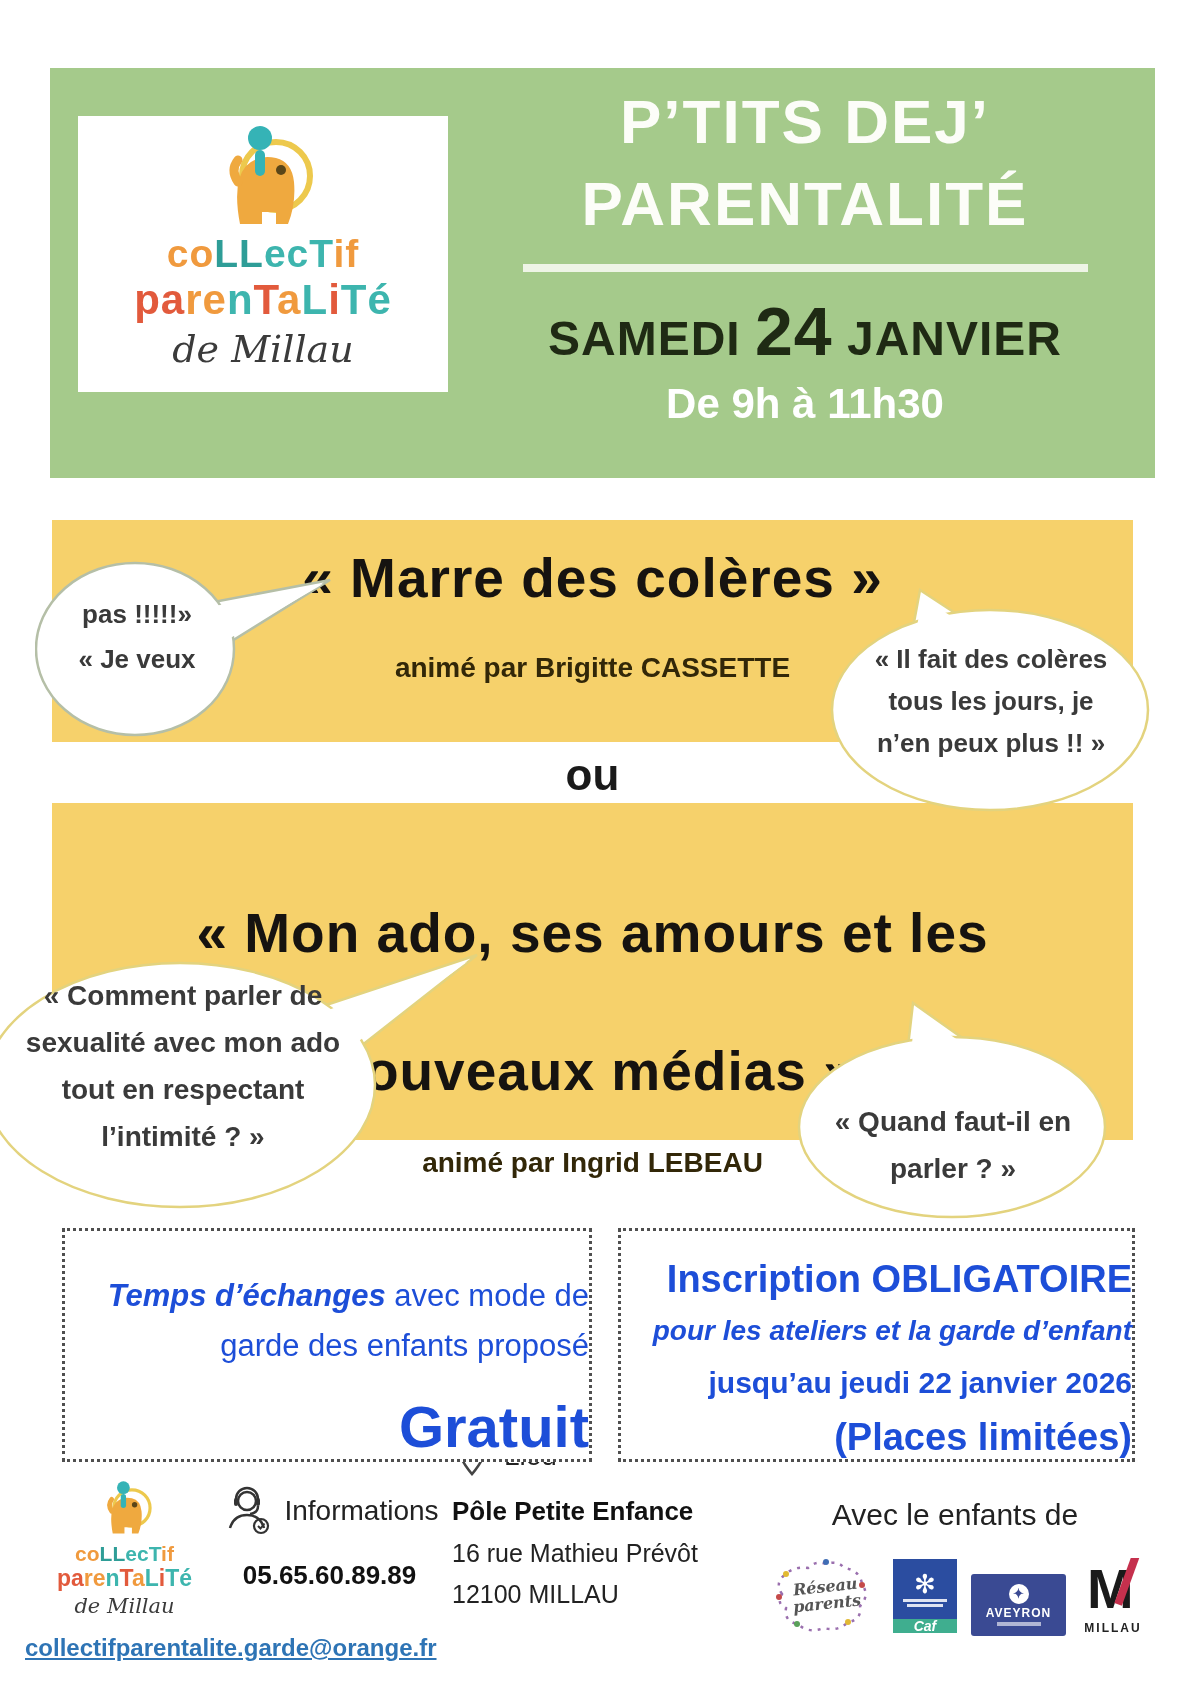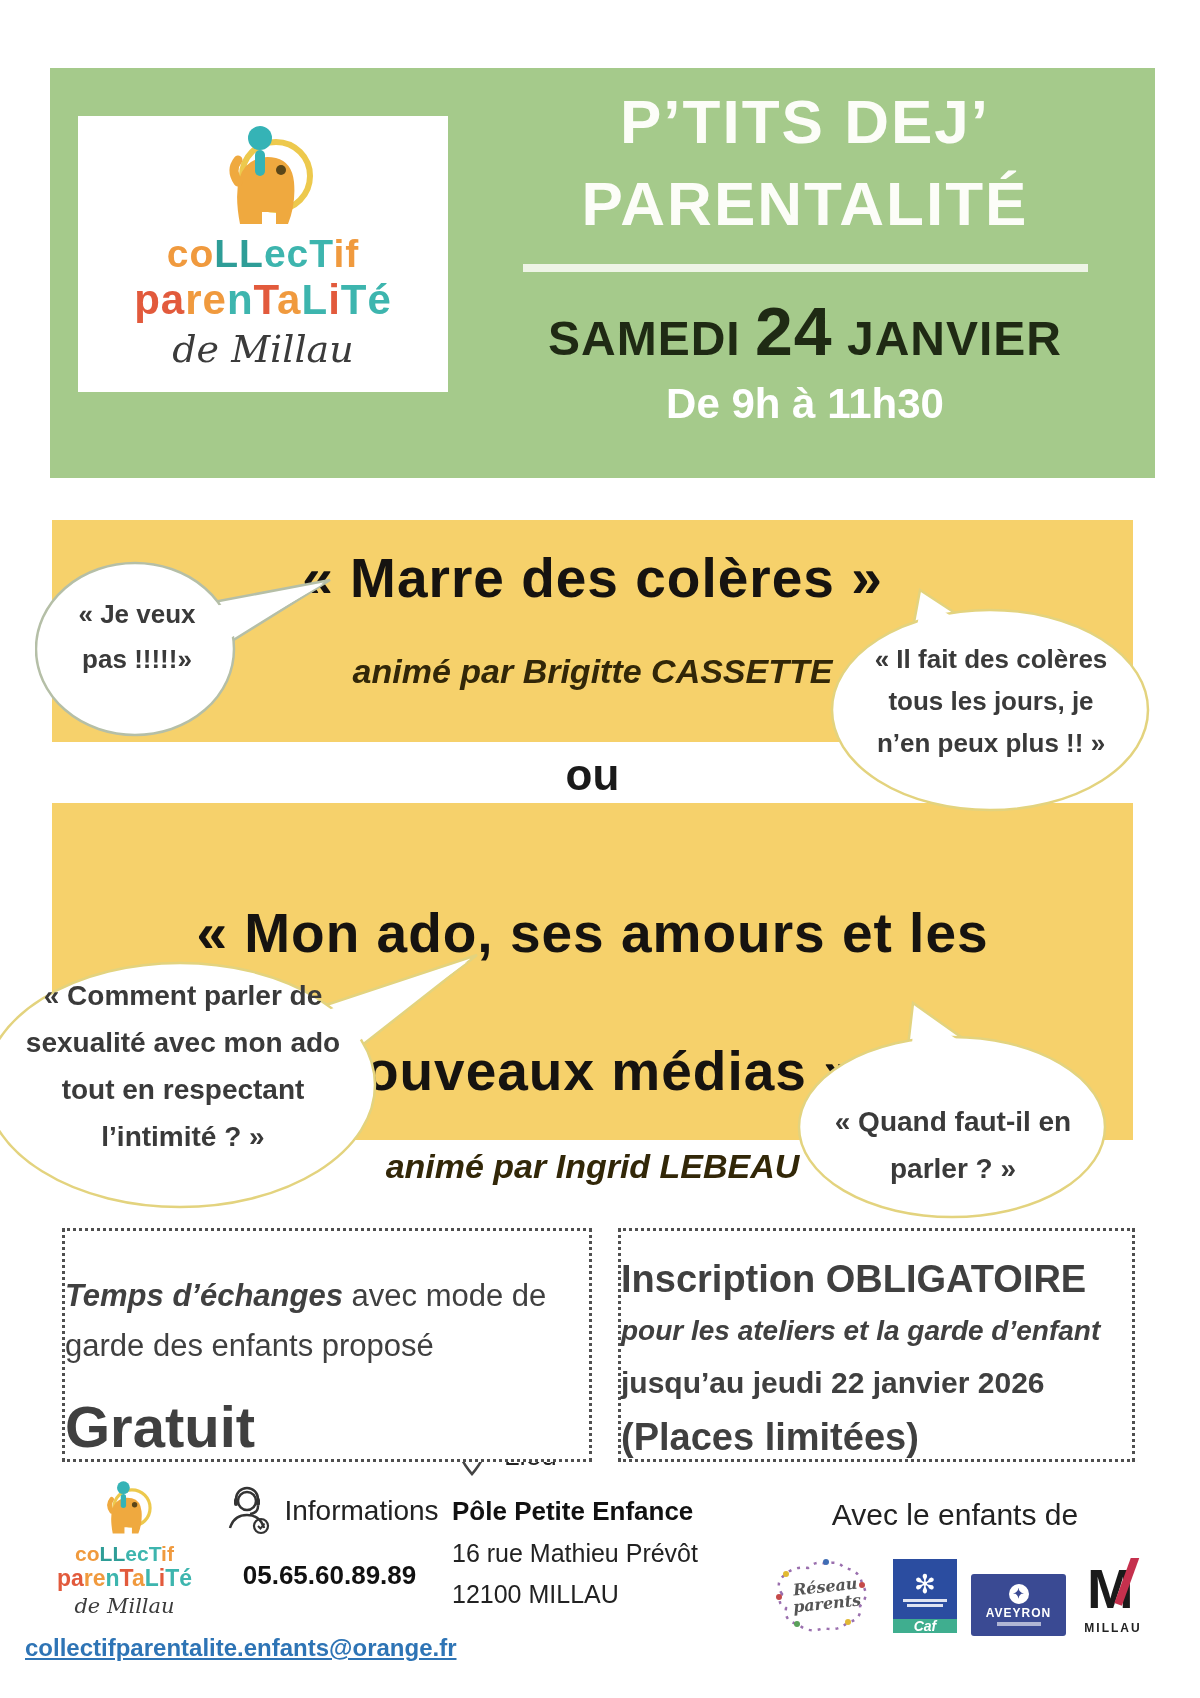--- a/index.html
+++ b/index.html
@@ -20,35 +20,35 @@
   .hr-date .day { font-size:68px; }
   .hr-time { color:#ffffff; font-weight:800; font-size:42px; margin-top:10px; }
 
   
   .topic { position:absolute; left:52px; width:1081px; background:#f6d16b; text-align:center; z-index:1; }
   .topic1 { top:520px; height:222px; }
   .topic2 { top:803px; height:337px; }
   .topic-title { color:#161310; font-size:55px; font-weight:600; letter-spacing:1px; }
   .topic1 .topic-title { padding-top:26px; }
   .topic2 .topic-title { padding-top:42px; line-height:100px;margin-top:38px; }
-  .facilitator { color:#322708; font-size:34px; font-weight:700; font-style:italic; }
+  .facilitator { color:#322708; font-size:28px; font-weight:700; }
   .topic1 .facilitator { margin-top:42px; }
   .topic2 .facilitator { margin-top:26px; }
   .ou-sep { position:absolute; left:52px; top:750px; width:1081px; text-align:center; font-size:44px; font-weight:600; color:#1a1a1a; }
 
   
   .bubble-svg { position:absolute; z-index:2; }
   .bubble-text { position:absolute; z-index:3; text-align:center; color:#3a3a3a; font-weight:600; }
   .bt1 { left:42px;  top:592px; width:190px; font-size:26px; line-height:45px; }
   .bt2 { left:860px; top:638px; width:262px; font-size:26px; line-height:42px; }
   .bt3 { left:8px;   top:972px; width:350px; font-size:28px; line-height:47px; }
   .bt4 { left:822px; top:1098px; width:262px; font-size:28px; line-height:47px; }
 
   
-  .dash-box { position:absolute; top:1228px; height:234px; border:3px dotted #4f4f4f; background:#fff; text-align:left; color:#404040; z-index:4; }
+  .dash-box { position:absolute; top:1228px; height:234px; border:3px dotted #4f4f4f; background:#fff; text-align:right; color:#1d4ed8; z-index:4; }
   .dash-left { left:62px; width:530px; padding-top:40px; }
   .dash-right { left:618px; width:517px; padding-top:22px; }
   .dl-line { font-size:31px; line-height:50px; }
   .dl-bold-italic { font-weight:800; font-style:italic; }
   .dl-gratuit { font-size:58px; font-weight:800; margin-top:22px; }
   .dr-line1 { font-size:38px; font-weight:700; line-height:52px; }
   .dr-line2 { font-size:28px; font-weight:700; font-style:italic; line-height:52px; }
   .dr-line3 { font-size:30px; font-weight:800; line-height:52px; }
   .dr-line4 { font-size:38px; font-weight:800; line-height:56px; }
 
@@ -128,22 +128,22 @@
     <div class="topic-title" style="padding-top:0;">nouveaux médias »</div>
     <div class="facilitator">animé par Ingrid LEBEAU</div>
   </div>
 
   <svg class="bubble-svg" style="left:35px; top:552px;" width="300" height="190" viewBox="0 0 300 190">
     <polygon points="168,52 295,28 192,92" fill="#fff" stroke="#b5bfa7" stroke-width="2.5"></polygon>
     <ellipse cx="100" cy="97" rx="99" ry="86" fill="#fff" stroke="#b5bfa7" stroke-width="2.5"></ellipse>
     <polygon points="170,56 288,32 192,88" fill="#fff"></polygon>
   </svg>
   <div class="bubble-text bt1">
+    <div>pas !!!!!»</div>
     <div>« Je veux</div>
-    <div>pas !!!!!»</div>
   </div>
 
   <svg class="bubble-svg" style="left:822px; top:582px;" width="335" height="235" viewBox="0 0 335 235">
     <polygon points="88,62 98,8 162,50" fill="#fff" stroke="#e3d37e" stroke-width="2.5"></polygon>
     <ellipse cx="168" cy="128" rx="158" ry="100" fill="#fff" stroke="#e3d37e" stroke-width="2.5"></ellipse>
     <polygon points="92,62 100,16 158,52" fill="#fff"></polygon>
   </svg>
   <div class="bubble-text bt2">
     <div>« Il fait des colères</div>
     <div>tous les jours, je</div>
@@ -210,21 +210,21 @@
         <path d="M10 44 q4 -13 17 -13 q13 0 17 13" fill="none" stroke="#333" stroke-width="2.5"></path>
         <circle cx="41" cy="42" r="7" fill="none" stroke="#333" stroke-width="2.2"></circle>
         <path d="M38 42 l2.5 2.5 l4 -5" fill="none" stroke="#333" stroke-width="2"></path>
       </svg>
       <span class="fi-label">Informations</span>
     </div>
     <div class="fi-phone">05.65.60.89.89</div>
   </div>
 
   <div class="footer-email">
-    <a href="#">collectifparentalite.enfants@orange.fr</a>
+    <a href="#">collectifparentalite.garde@orange.fr</a>
   </div>
 
   <div class="footer-lieu">
     <div class="lieu-row">
       <svg width="40" height="48" viewBox="0 0 42 50">
         <path d="M21 4 C13 4 7 10 7 18 c0 10 14 26 14 26 s14 -16 14 -26 c0 -8 -6 -14 -14 -14 z" fill="none" stroke="#444" stroke-width="2.6"></path>
         <circle cx="21" cy="18" r="5" fill="none" stroke="#444" stroke-width="2.6"></circle>
       </svg>
       <span class="lieu-label">Lieu</span>
     </div>

